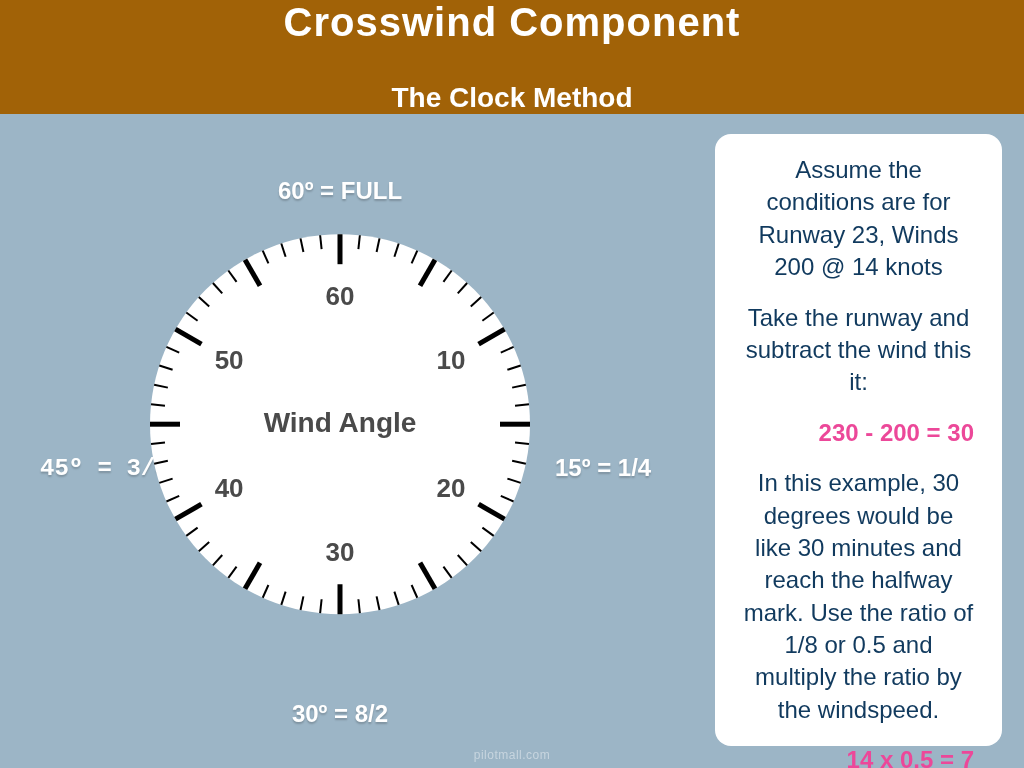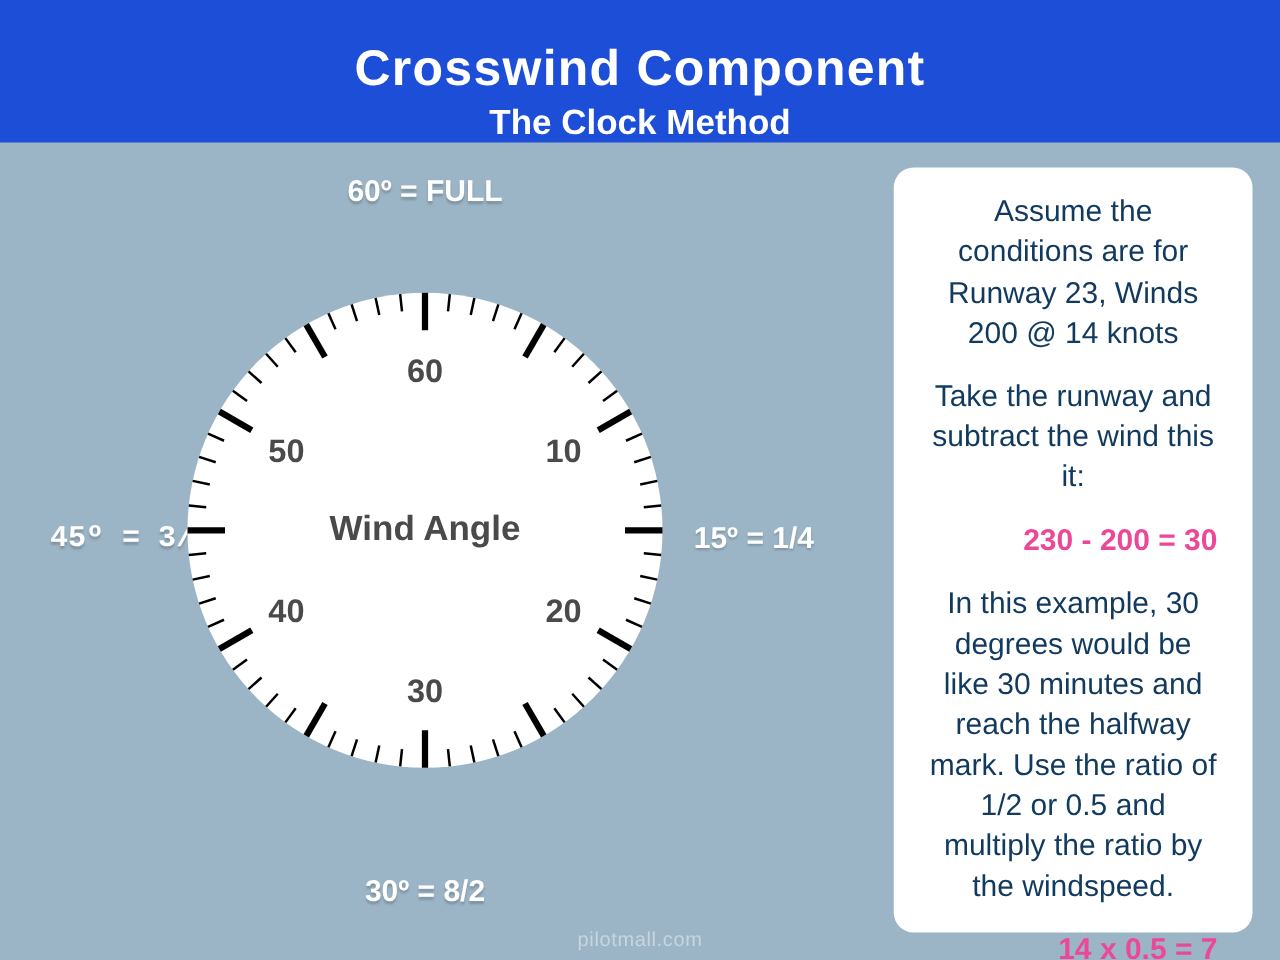--- a/index.html
+++ b/index.html
@@ -2,49 +2,50 @@
 <html><head>
 <meta charset="utf-8">
 <style>
   * { box-sizing: border-box; margin: 0; padding: 0; }
   html, body { width: 1024px; height: 768px; overflow: hidden; font-family: "Segoe UI", Arial, sans-serif; }
   .page {
     width: 1024px; height: 768px; position: relative;
     background: #9cb5c6;
   }
   .header {
-    width: 100%; height: 114px; background: #1d4ed8;
-    display: flex; flex-direction: column; align-items: center; justify-content: flex-end;
+    width: 100%; height: 114px; background: #a16207;
+    display: flex; flex-direction: column; align-items: center; justify-content: space-between;
     color: #fff;
   }
   .title { font-size: 40px; font-weight: 800; letter-spacing: 1px; }
   .subtitle { font-size: 28px; font-weight: 700; margin-top: 4px; }
   .content { position: absolute; top: 114px; left: 0; right: 0; bottom: 0; }
   .dial-area { position: absolute; left: 0; top: 0; width: 680px; height: 100%; }
   .dial-wrap { position: absolute; left: 50%; top: 50%; transform: translate(-50%, -54%); }
   svg.dial { display: block; }
   .clock-label {
     position: absolute; color: #fff; font-weight: 700; font-size: 24px;
     text-shadow: 0 2px 2px rgba(0,0,0,0.2);
     white-space: nowrap;
+    margin-top: 37px;
   }
   .lbl-top { left: 50%; top: 26px; transform: translateX(-50%); }
   .lbl-right { left: 555px; top: 50%; transform: translateY(-85%); }
   .lbl-bottom { left: 50%; bottom: 40px; transform: translateX(-50%); }
   .lbl-left { left: 40px; top: 50%; transform: translateY(-85%); font-family: Liberation Mono, monospace; }
   .card {
     position: absolute; right: 22px; top: 20px; bottom: 22px; width: 287px;
     background: #fff; border-radius: 16px; padding: 20px 28px;
     color: #113a5e; font-size: 24px; line-height: 1.35; text-align: center;
     display: flex; flex-direction: column; justify-content: flex-start; gap: 18px;
   }
   .card .strong { font-weight: 800; color: #ec4899; text-align: right; }
   .footer {
     position: absolute; left: 50%; bottom: 6px; transform: translateX(-50%);
-    color: #c7d5df; font-size: 16px; letter-spacing: 0.5px;
+    color: #c7d5df; font-size: 12px; letter-spacing: 0.5px;
   }
   .inner-num { font-family: "Segoe UI", Arial, sans-serif; font-weight: 700; fill: #4a4a4a; font-size: 26px; }
   .center-text { font-family: "Segoe UI", Arial, sans-serif; font-weight: 700; fill: #4a4a4a; font-size: 28px; }
 </style>
 </head>
 <body>
 
 <div class="page">
 
   <div class="header">
@@ -137,20 +138,20 @@
           <text class="center-text" x="0" y="8" text-anchor="middle">Wind Angle</text>
         </svg>
       </div>
 
     </div>
 
     <div class="card">
       <div>Assume the conditions are for Runway 23, Winds 200 @ 14 knots</div>
       <div>Take the runway and subtract the wind this it:</div>
       <div class="strong">230 - 200 = 30</div>
-      <div>In this example, 30 degrees would be like 30 minutes and reach the halfway mark. Use the ratio of 1/2 or 0.5 and multiply the ratio by the windspeed.</div>
+      <div>In this example, 30 degrees would be like 30 minutes and reach the halfway mark. Use the ratio of 1/8 or 0.5 and multiply the ratio by the windspeed.</div>
       <div class="strong">14 x 0.5 = 7</div>
     </div>
 
     <div class="footer">pilotmall.com</div>
   </div>
 
 </div>
 
 </body></html>

